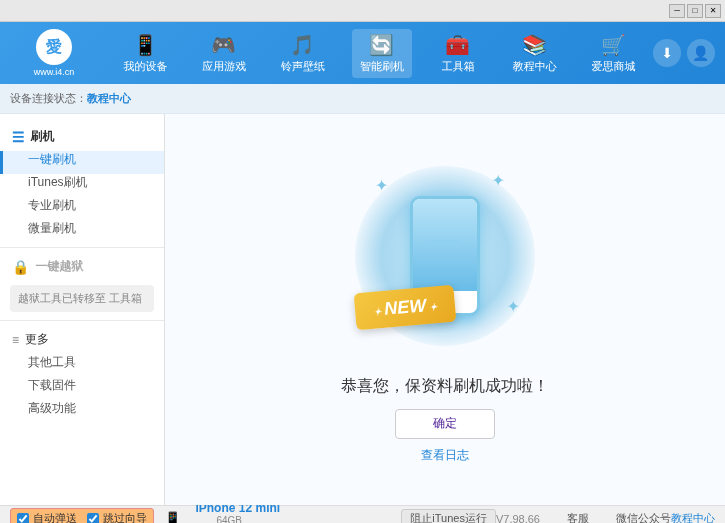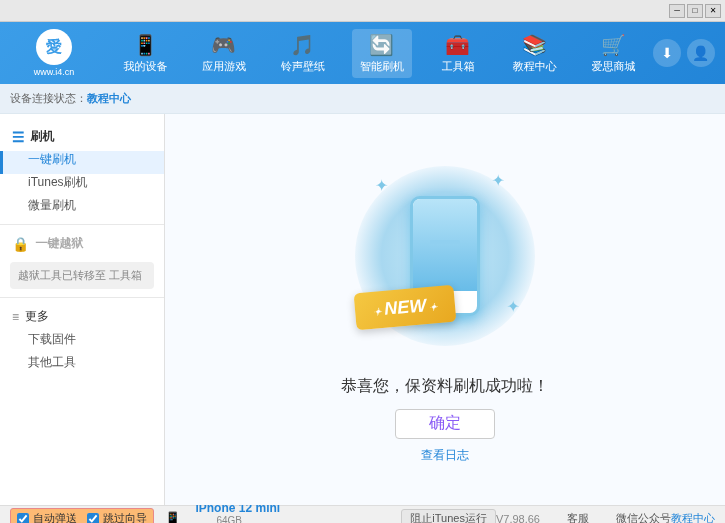--- a/index.html
+++ b/index.html
@@ -270,22 +270,22 @@
       margin-bottom: 12px;
       font-weight: 500;
       text-align: right;
     }
     .confirm-btn {
       width: 100px;
       height: 30px;
       background: white;
       border: 1px solid #ccc;
       border-radius: 4px;
-      color: #8b5cf6;
-      font-size: 16px;
+      color: #4c1d95;
+      font-size: 12px;
       cursor: pointer;
       display: flex; align-items: center; justify-content: center;
       margin-bottom: 8px;
     }
     .view-log-link {
       color: #2285d8;
       font-size: 12px;
       cursor: pointer;
       text-decoration: none;
     }
@@ -407,41 +407,47 @@
       <span class="icon">☰</span>
       <span>刷机</span>
     </div>
     <div class="sidebar-item active">
       <span>一键刷机</span>
     </div>
     <div class="sidebar-item">
       <span>iTunes刷机</span>
     </div>
     <div class="sidebar-item">
+      <span>专业刷机</span>
+    </div>
+    <div class="sidebar-item">
       <span>微量刷机</span>
     </div>
     <div class="sidebar-divider"></div>
     <div class="sidebar-section-title">
       <span style="color:#aaa; margin-right:6px; font-size:14px;">🔒</span>
       <span style="color:#aaa;">一键越狱</span>
     </div>
     <div class="sidebar-notice">
       <span>越狱工具已转移至
 工具箱</span>
     </div>
     <div class="sidebar-divider"></div>
     <div class="sidebar-more-title">
       <span class="icon" style="margin-right:6px;">≡</span>
       <span>更多</span>
     </div>
     <div class="sidebar-item">
+      <span>其他工具</span>
+    </div>
+    <div class="sidebar-item">
       <span>下载固件</span>
     </div>
     <div class="sidebar-item">
-      <span>其他工具</span>
+      <span>高级功能</span>
     </div>
   </div>
 
   <div class="content-area">
     <div class="success-panel">
 
       <div class="phone-illustration">
         <div class="phone-glow"></div>
         <div class="phone-body">
           <div class="phone-screen">

